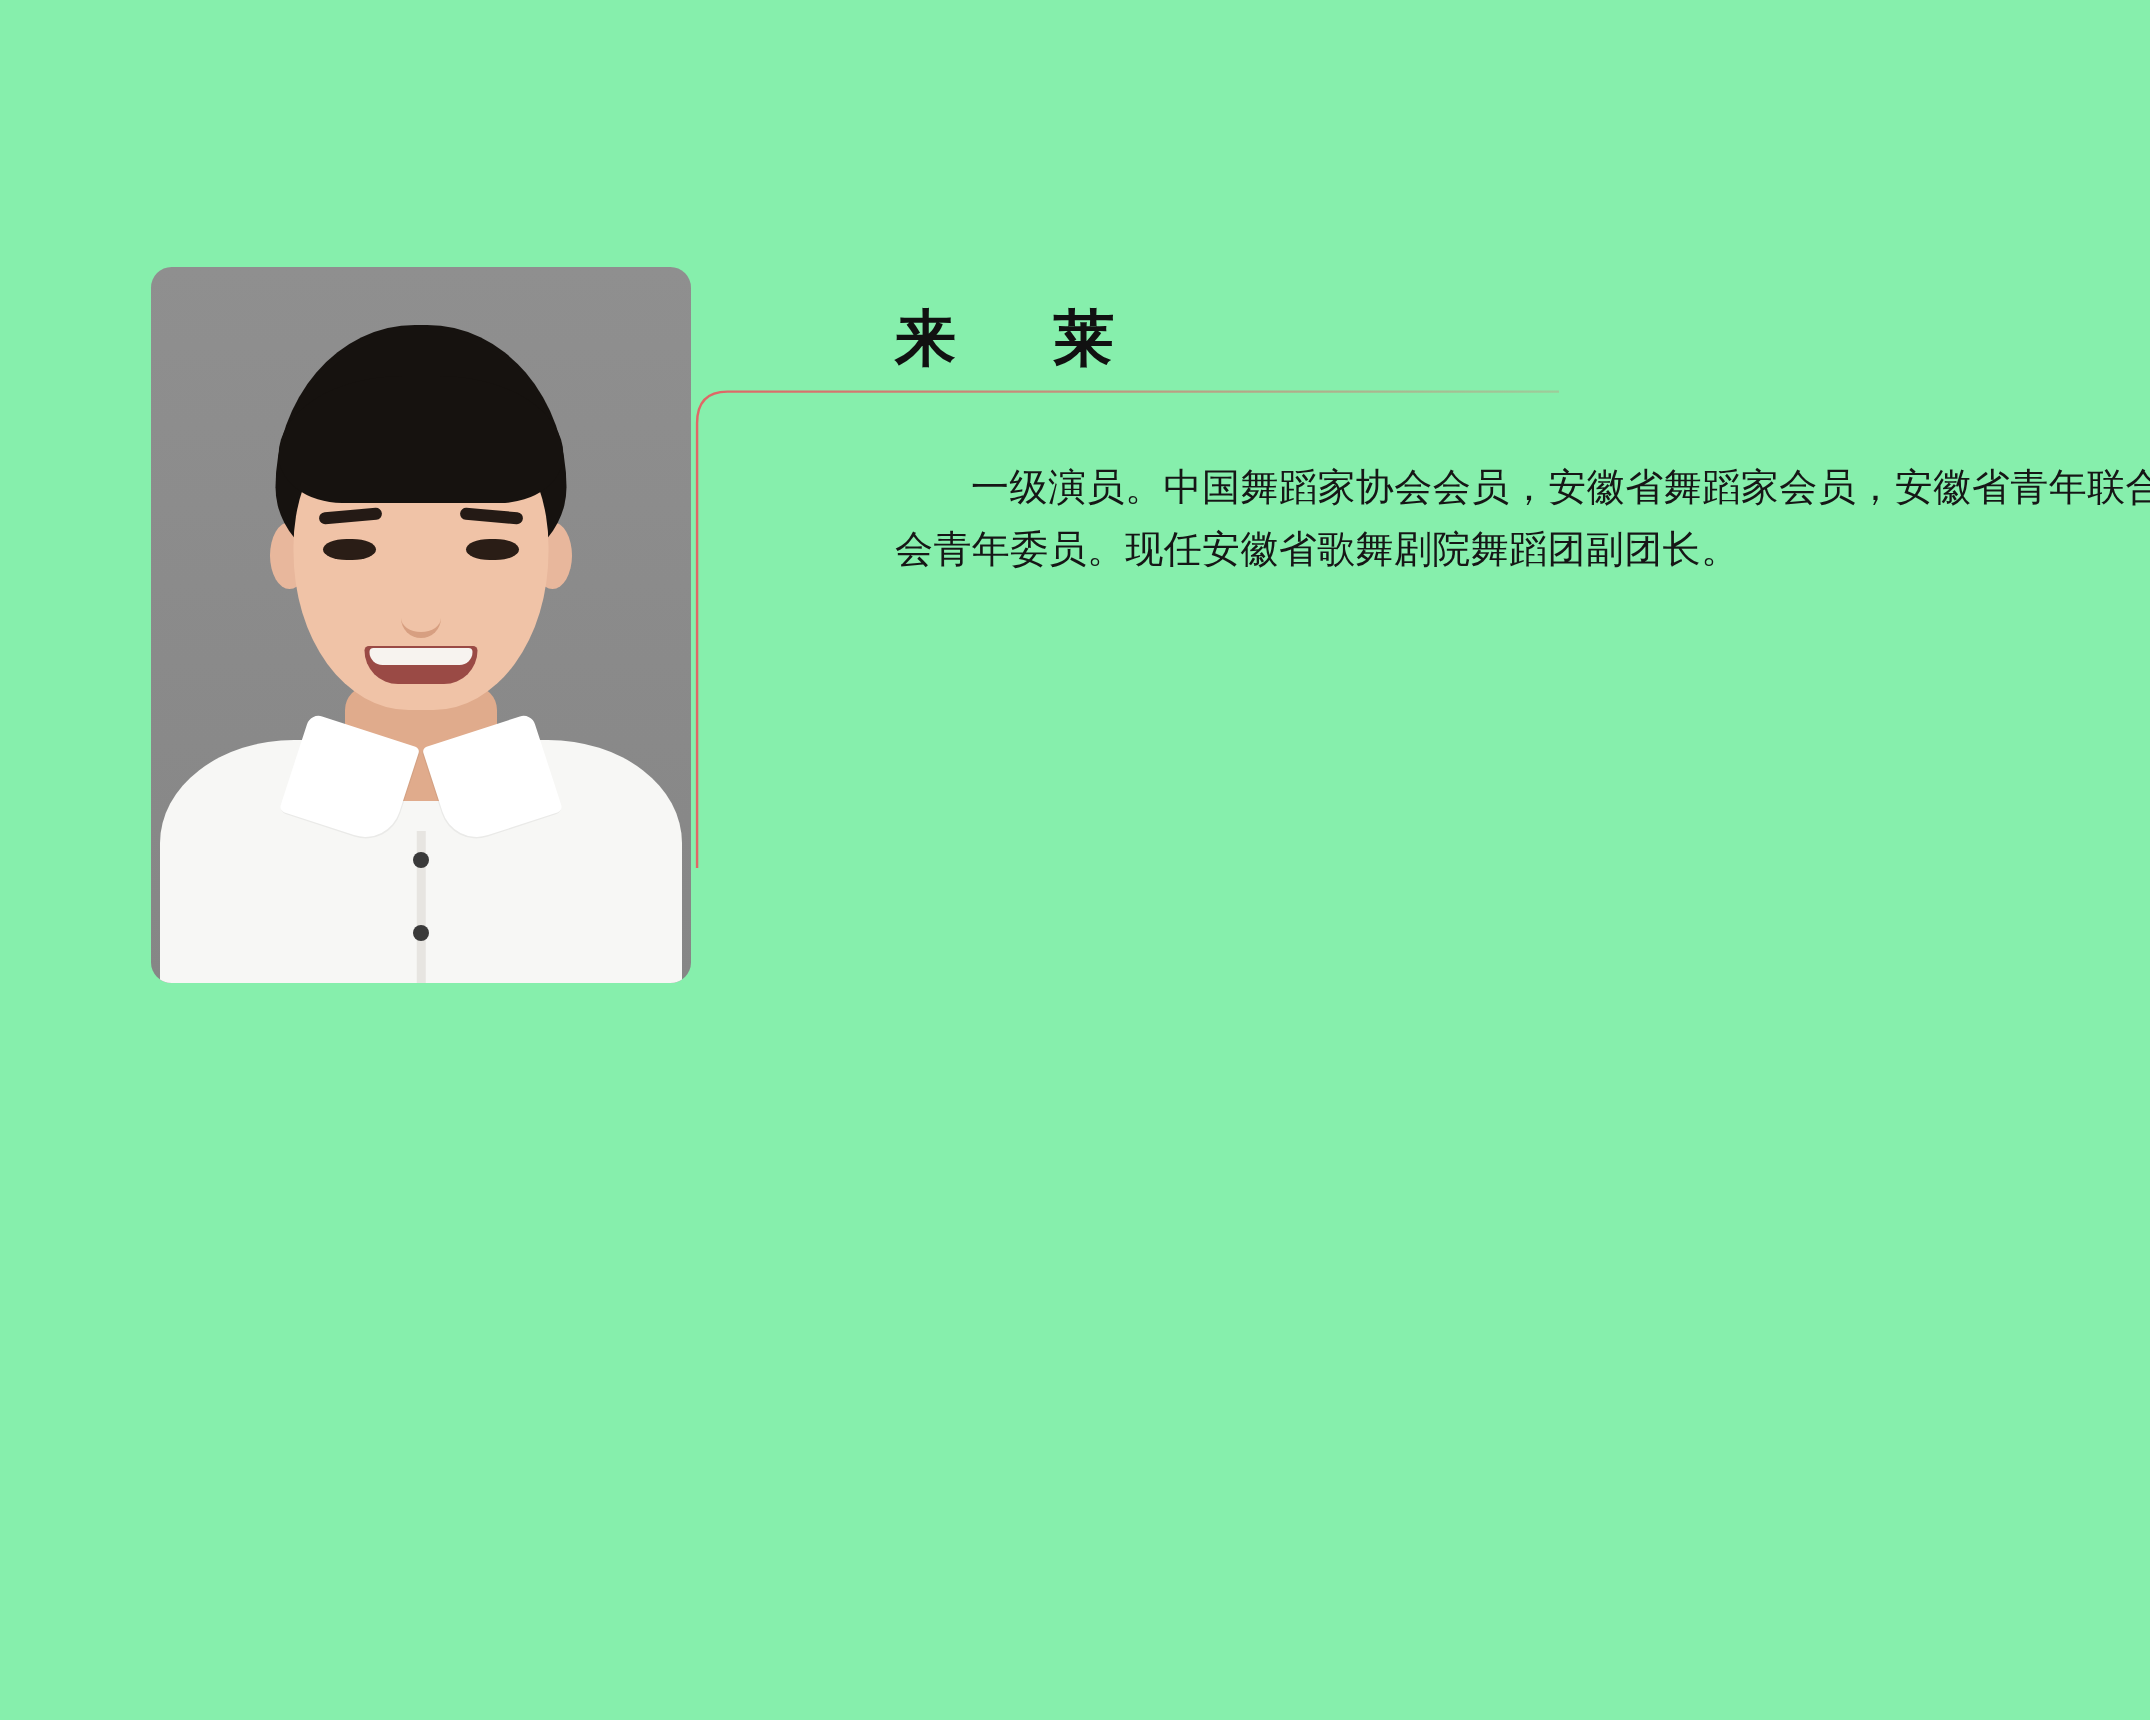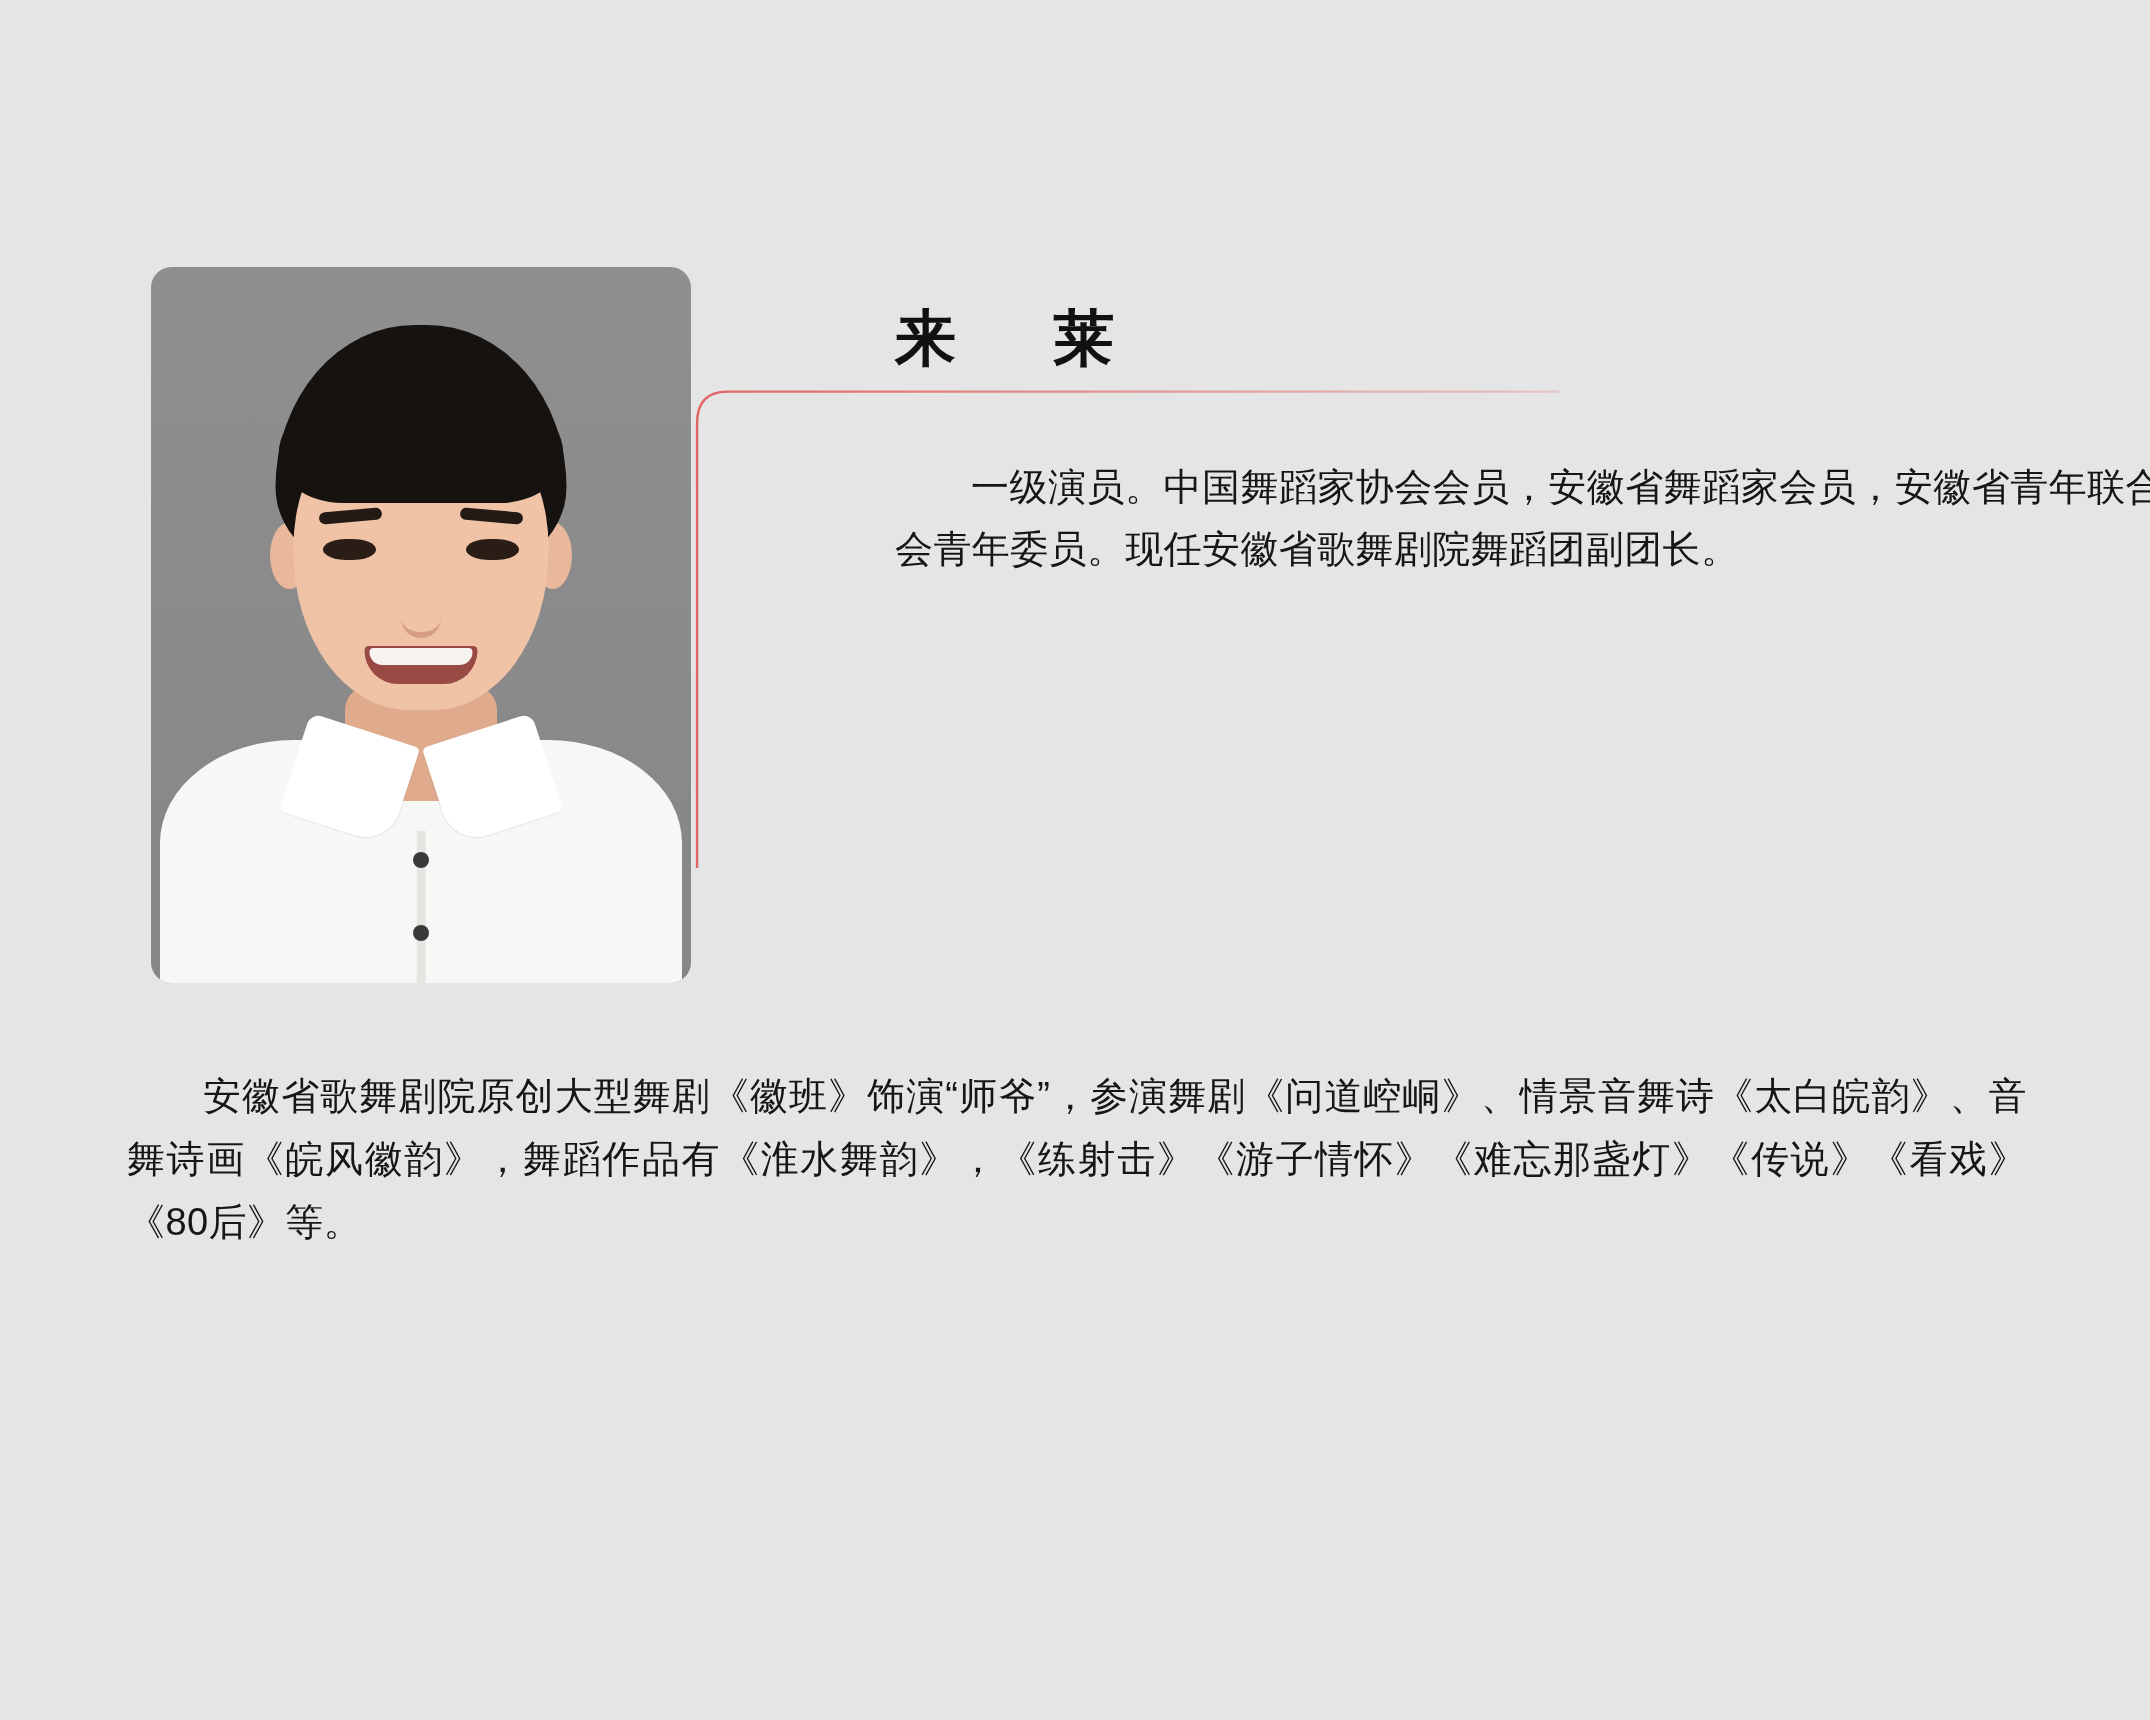--- a/index.html
+++ b/index.html
@@ -12,21 +12,21 @@
     height: 1721px;
     font-family: "Liberation Sans", "DejaVu Sans", sans-serif;
     color: #1c1c1c;
     position: relative;
     overflow: hidden;
   }
 
   .page {
     position: absolute;
     inset: 0;
-    background: #e5e5e5;
+    background: #86efac;
   }
 
   
   .profile {
     position: absolute;
     left: 151px;
     top: 267px;
     width: 1882px;
     display: flex;
     align-items: flex-start;
@@ -308,16 +308,15 @@
         </defs>
         <path d="M1430 6 L60 6 Q10 6 10 58 L10 790" fill="none" stroke="url(#fadeline)" stroke-width="4"></path>
         <path d="M10 58 L10 790" fill="none" stroke="url(#fadeline-v)" stroke-width="4"></path>
       </svg>
 
       <div class="bio">一级演员。中国舞蹈家协会会员，安徽省舞蹈家会员，安徽省青年联合会青年委员。现任安徽省歌舞剧院舞蹈团副团长。</div>
 
     </div>
   </div>
 
-  <div class="works">安徽省歌舞剧院原创大型舞剧《徽班》饰演“师爷”，参演舞剧《问道崆峒》、情景音舞诗《太白皖韵》、音舞诗画《皖风徽韵》，舞蹈作品有《淮水舞韵》，《练射击》《游子情怀》《难忘那盏灯》《传说》《看戏》《80后》等。</div>
 
 </div>
 
 
 </body></html>

